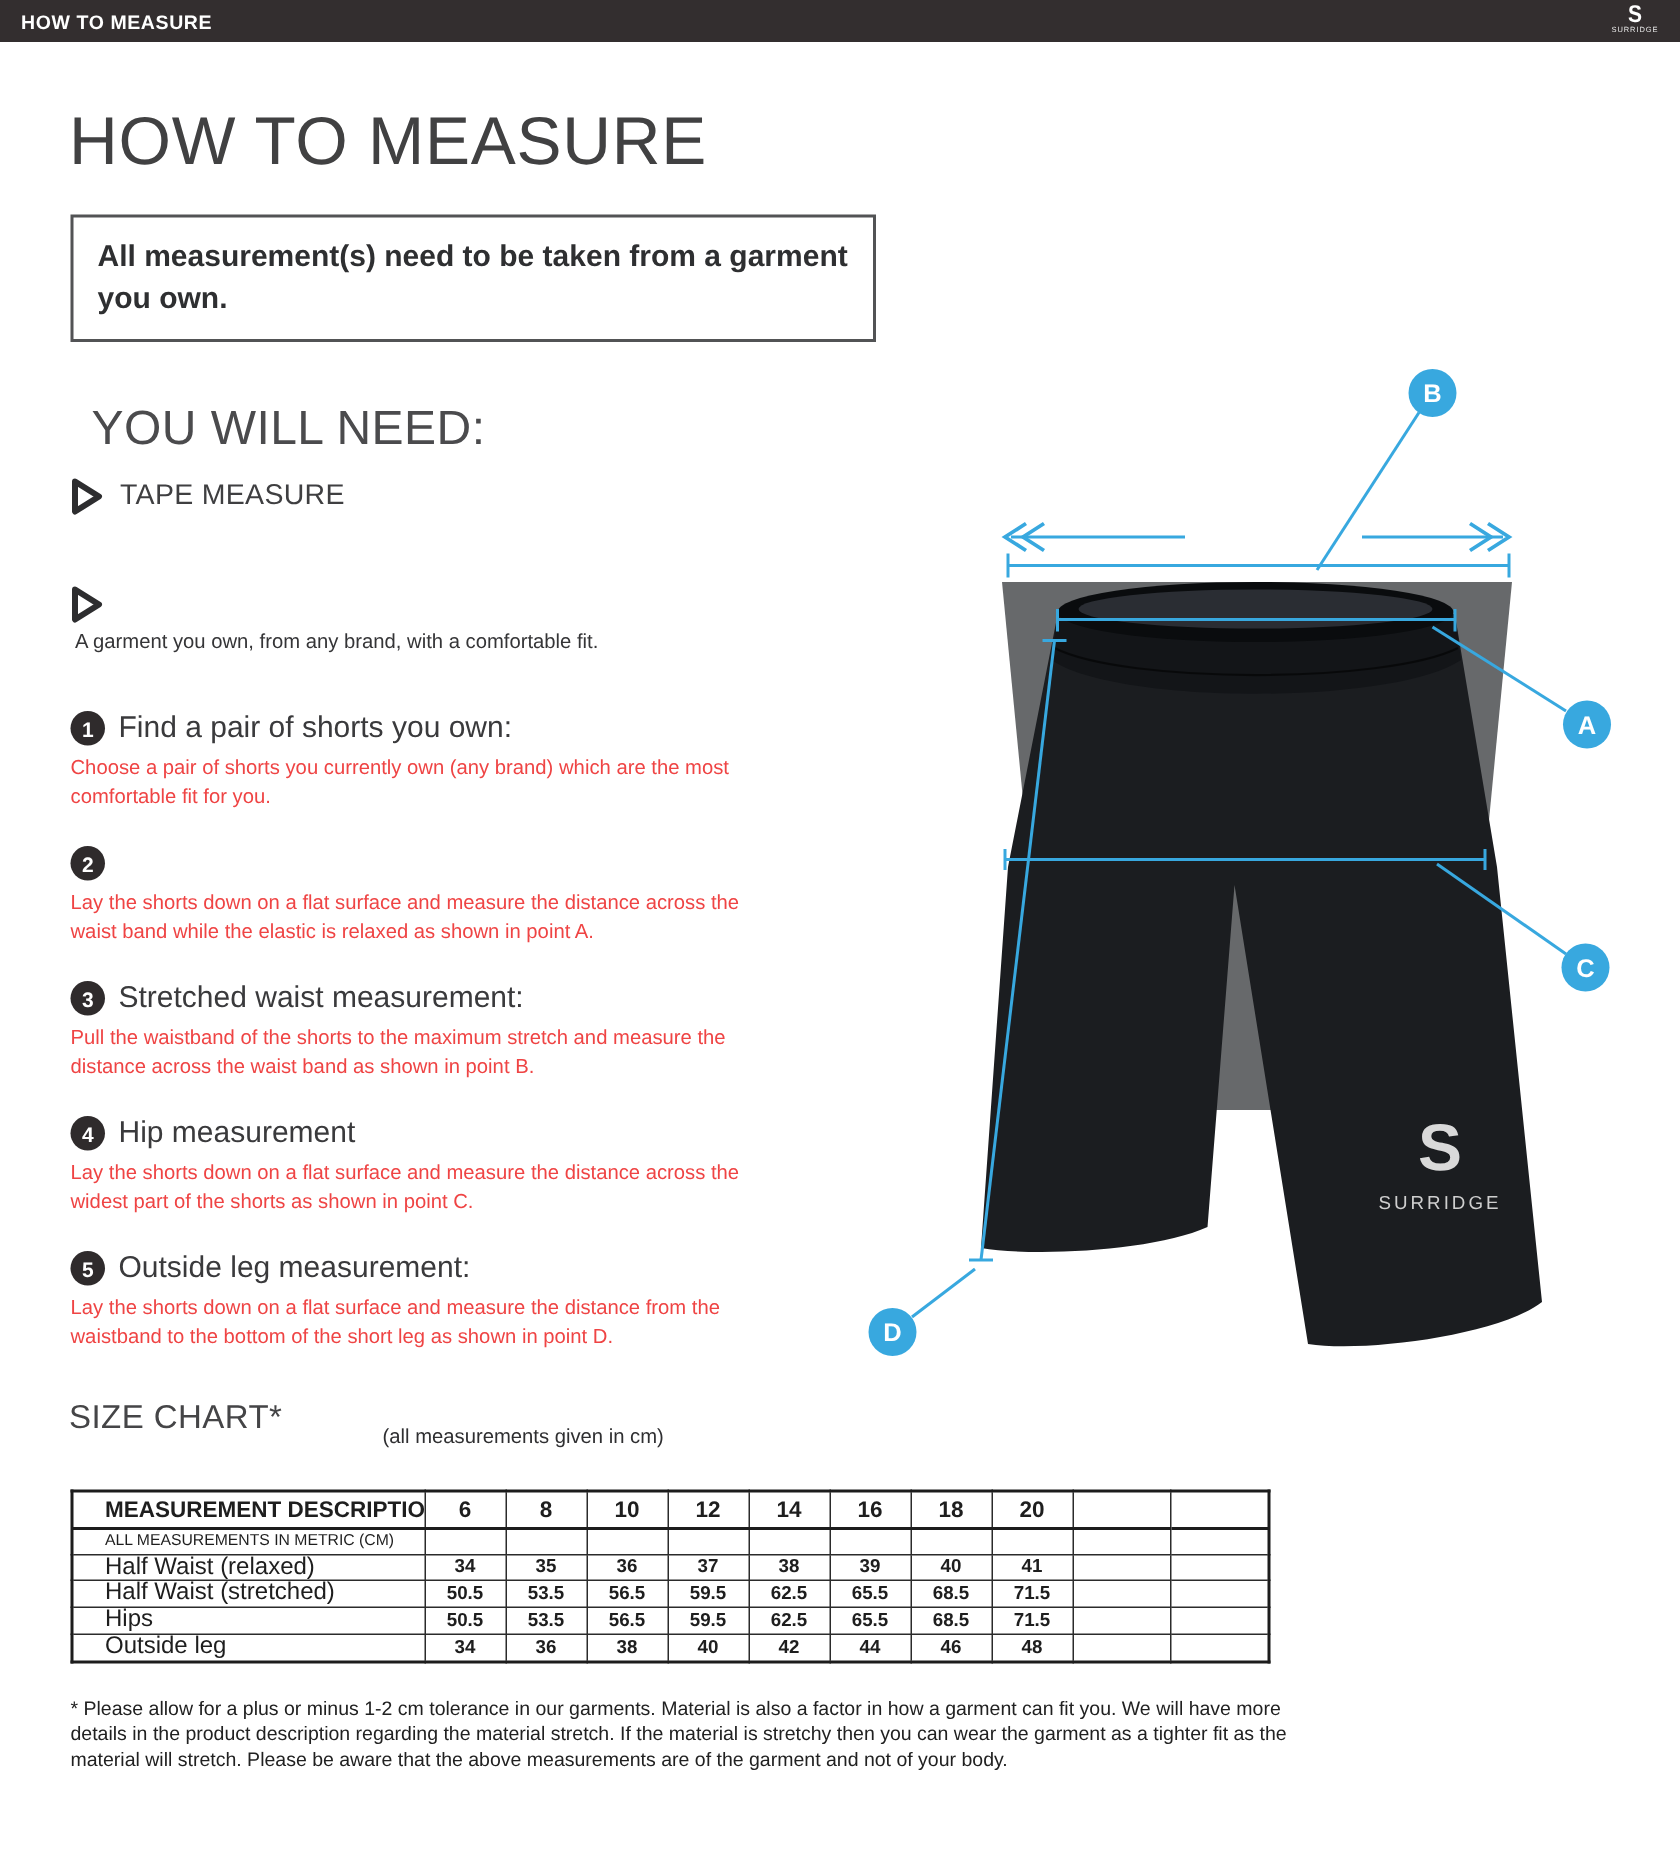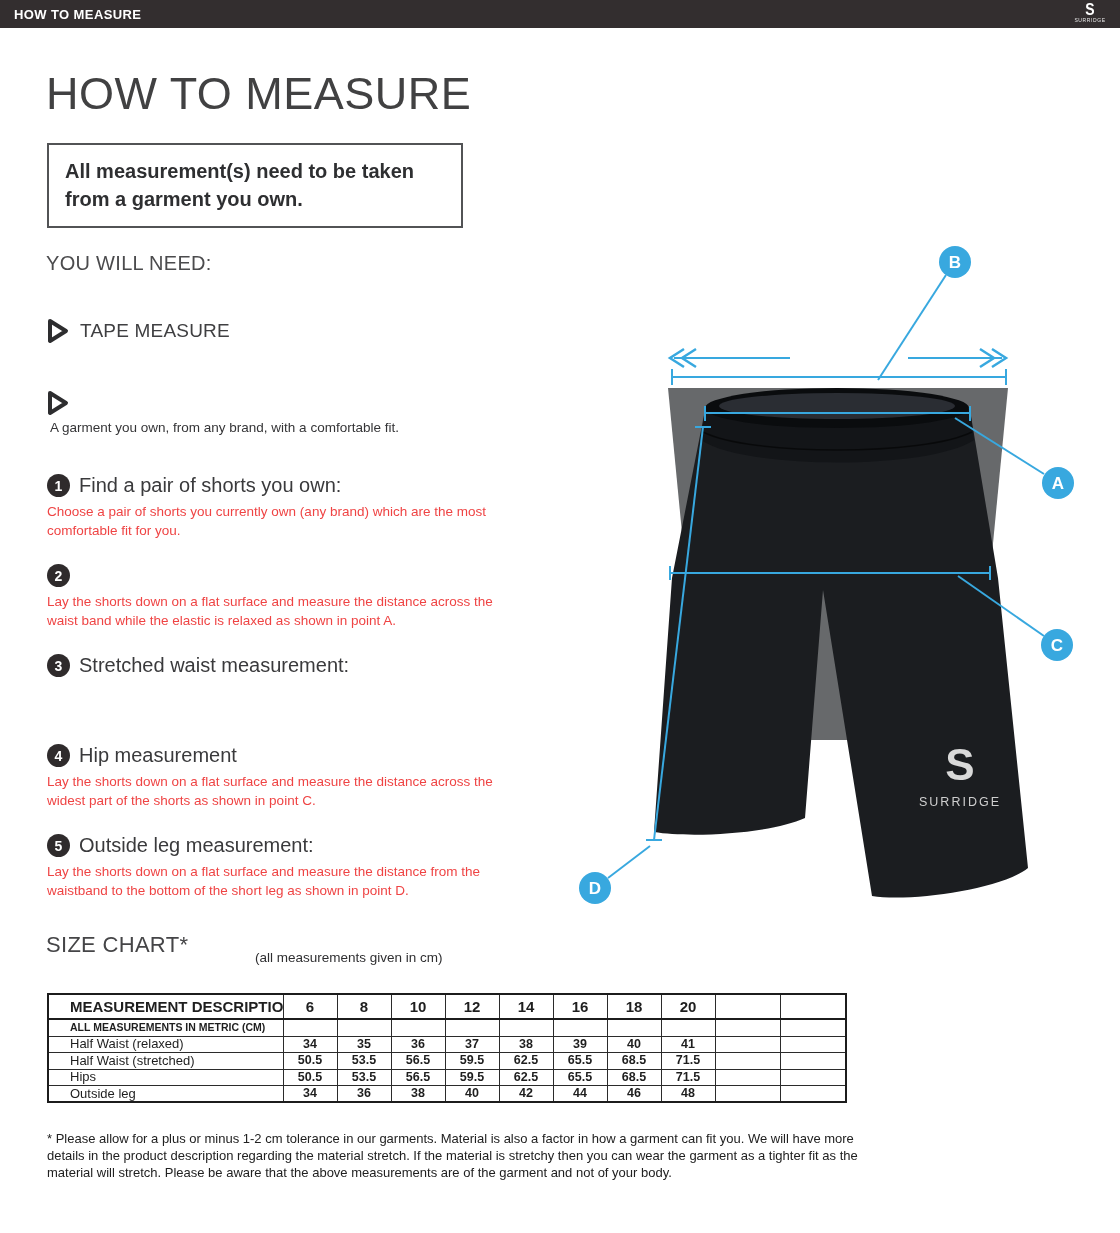--- a/index.html
+++ b/index.html
@@ -16,23 +16,23 @@
   
   .topbar{position:absolute;left:0;top:0;width:1120px;height:28px;background:#332e2f;}
   .topbar-title{position:absolute;left:14px;top:7px;font-size:13px;font-weight:bold;
     letter-spacing:.4px;color:#ffffff;}
   .brand{position:absolute;right:10px;top:2px;width:40px;text-align:center;line-height:1;color:#fff;}
   .brand-s{display:block;font-size:14px;font-weight:bold;transform:scaleY(1.15);}
   .brand-name{display:block;font-size:5px;letter-spacing:.6px;margin-top:2px;color:#e8e8e8;}
   
   .page-title{position:absolute;left:46px;top:68px;margin:0;font-size:45px;font-weight:300;
     color:#414142;letter-spacing:.5px;}
-  .notice{position:absolute;left:47px;top:143px;width:416px;border:2px solid #525355;
+  .notice{position:absolute;left:47px;top:143px;width:537px;border:2px solid #525355;
     padding:12px 16px;font-size:20px;font-weight:bold;color:#2e2f31;line-height:1.42;}
-  .need-heading{position:absolute;left:46px;top:252px;margin:0;font-size:20px;font-weight:300;
+  .need-heading{position:absolute;left:46px;top:252px;margin:15px;font-size:32px;font-weight:300;
     color:#4b4b4d;letter-spacing:.3px;}
   
   .need-item{position:absolute;left:47px;width:480px;}
   .need-item.n1{top:318px;}
   .need-item.n2{top:390px;}
   .need-title-row{display:flex;align-items:center;gap:11px;}
   .tri-icon{flex:0 0 auto;display:block;}
   .need-title{font-size:19px;color:#3f3f41;letter-spacing:.2px;}
   .need-desc{margin-top:4px;margin-left:3px;font-size:13.5px;color:#353537;}
   
@@ -50,23 +50,23 @@
   .size-sub{position:absolute;left:255px;top:950px;font-size:13.5px;color:#2f2f31;}
   .size-table{position:absolute;left:47px;top:993px;width:798px;border-collapse:collapse;
     table-layout:fixed;}
   .size-table th,.size-table td{border:1px solid #2b2b2b;padding:0 4px;height:16px;
     line-height:1.05;text-align:center;overflow:hidden;white-space:nowrap;}
   .size-table{border:2px solid #1c1c1c;}
   .size-table thead th{height:25px;font-size:15px;font-weight:bold;color:#1e1e1e;
     border-bottom:2px solid #1c1c1c;}
   .size-table thead th:first-child,
   .size-table td:first-child{text-align:left;padding-left:21px;}
-  .size-table .metric-row td{font-size:10.5px;font-weight:bold;color:#1e1e1e;height:17px;}
+  .size-table .metric-row td{font-size:10.5px;font-weight:normal;color:#1e1e1e;height:17px;}
   .size-table .data-row td{font-size:12.5px;color:#1e1e1e;height:16.5px;}
-  .size-table .data-row td:first-child{font-weight:normal;font-size:13px;}
+  .size-table .data-row td:first-child{font-weight:normal;font-size:16px;}
   .size-table .data-row td:not(:first-child){font-weight:bold;}
   
   .footnote{position:absolute;left:47px;top:1131px;width:845px;font-size:13px;
     line-height:1.3;color:#212121;}
   
   .diagram{position:absolute;left:570px;top:240px;width:540px;height:690px;}
   .ann{stroke:var(--accent);stroke-width:2;fill:none;}
   .ann-thick{stroke:var(--accent);stroke-width:2.5;fill:none;}
   .badge{fill:var(--accent);}
   .badge-label{fill:#ffffff;font-family:"Liberation Sans",sans-serif;font-size:17px;
@@ -121,20 +121,21 @@
   <div class="step-head">
     <span class="step-num">2</span>
   </div>
   <div class="step-desc">Lay the shorts down on a flat surface and measure the distance across the waist band while the elastic is relaxed as shown in point A.</div>
 </div>
 <div class="step s3">
   <div class="step-head">
     <span class="step-num">3</span>
     <span class="step-title">Stretched waist measurement:</span>
   </div>
+  <div class="step-desc">Pull the waistband of the shorts to the maximum stretch and measure the distance across the waist band as shown in point B.</div>
 </div>
 <div class="step s4">
   <div class="step-head">
     <span class="step-num">4</span>
     <span class="step-title">Hip measurement</span>
   </div>
   <div class="step-desc">Lay the shorts down on a flat surface and measure the distance across the widest part of the shorts as shown in point C.</div>
 </div>
 <div class="step s5">
   <div class="step-head">

